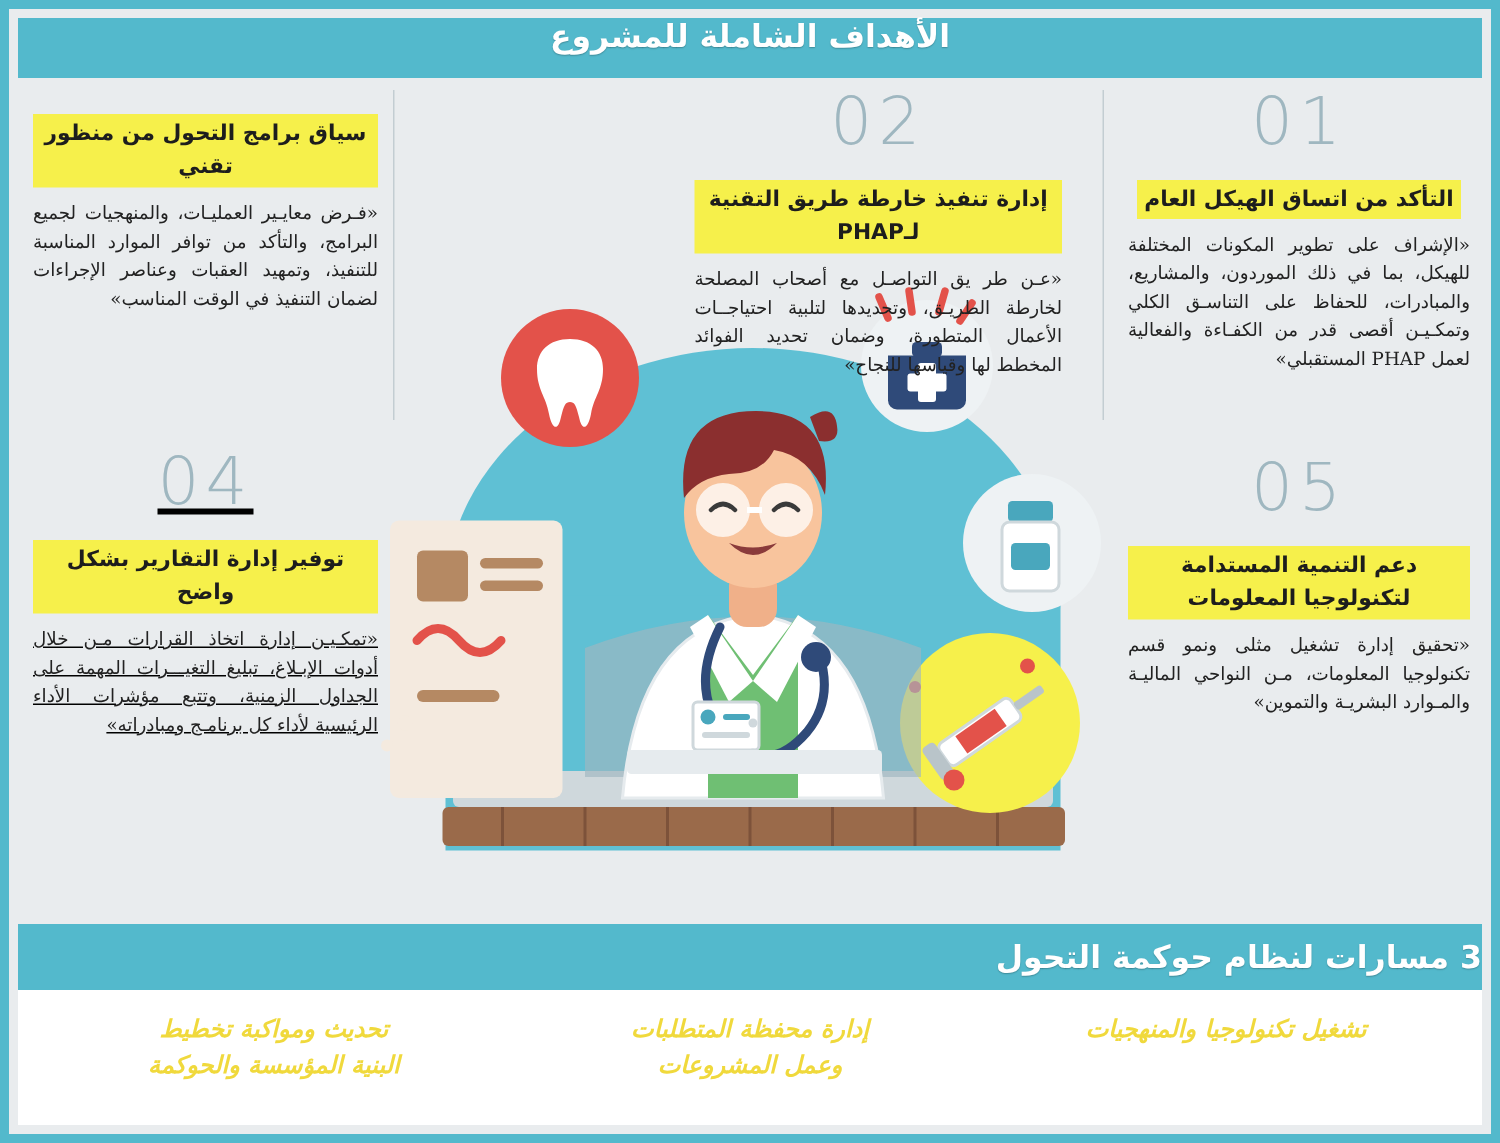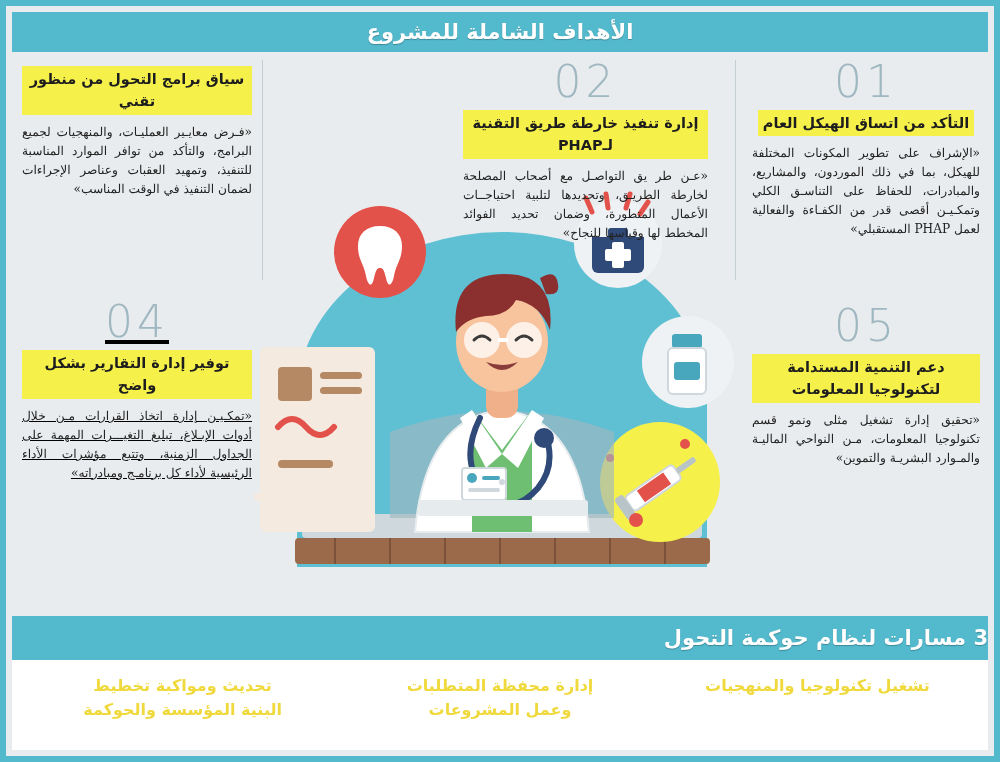--- a/index.html
+++ b/index.html
@@ -20,21 +20,20 @@
     border: 6px solid #53b9cc;
     padding: 0;
   }
   
   .header-bar {
     position: absolute;
     top: 6px; left: 6px; right: 6px;
     height: 40px;
     background: #53b9cc;
     display: flex;
-    align-items: center;
     justify-content: center;
   }
   .header-title {
     color: #ffffff;
     font-size: 21px;
     font-weight: bold;
     letter-spacing: 0;
     text-shadow: 0 1px 1px rgba(0,0,0,.25);
   }
   
@@ -58,21 +57,21 @@
   .block .title {
     background: #f6f04b;
     display: inline-block;
     font-size: 14.5px;
     font-weight: bold;
     color: #1d1d1d;
     padding: 2px 5px;
     line-height: 1.55;
     margin: 0;
   }
-  .title-wrap { text-align: center; margin-top: 6px; }
+  .title-wrap { text-align: center; margin-top: 16px; }
   .block p.body {
     font-family: "DejaVu Serif", "Liberation Serif", serif;
     font-size: 12.2px;
     line-height: 1.55;
     color: #222;
     text-align: justify;
     margin: 8px 0 0 0;
   }
   
   .vline {
@@ -110,20 +109,21 @@
     justify-content: space-between;
     padding: 14px 28px 0 28px;
   }
   .track {
     width: 31%;
     text-align: center;
     font-size: 16px;
     font-weight: bold;
     color: #f0d93c;
     line-height: 1.5;
+    font-style: italic;
   }
   .track .l2 { display: block; }
   
   .illus {
     position: absolute;
     left: 50%;
     transform: translateX(-50%);
     top: 130px;
     width: 520px;
     height: 430px;

